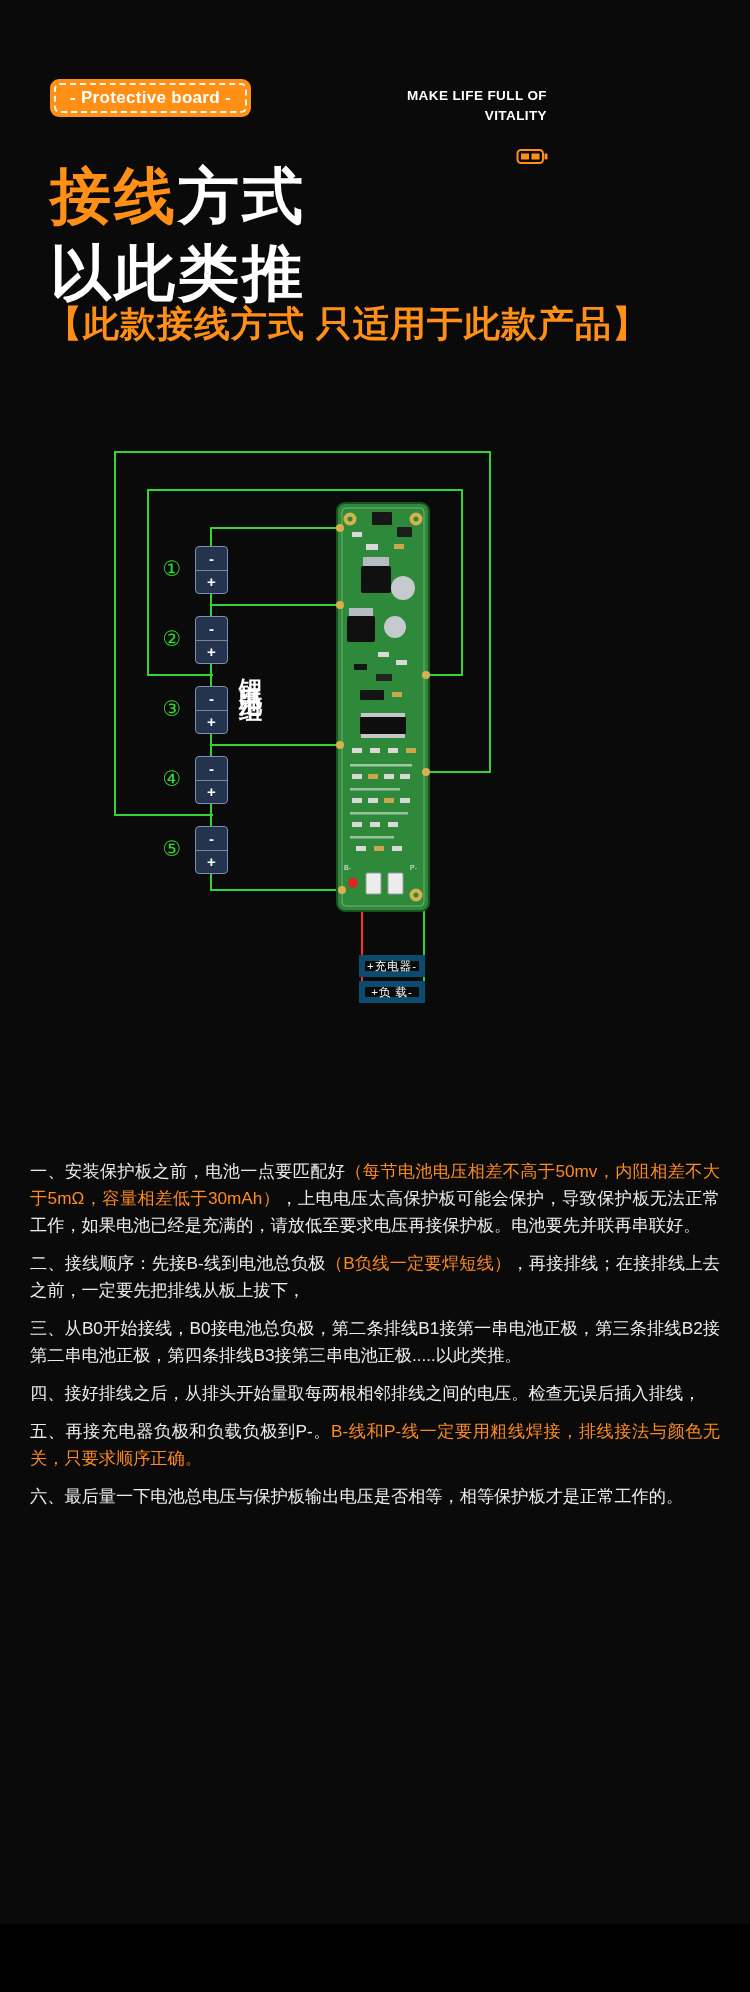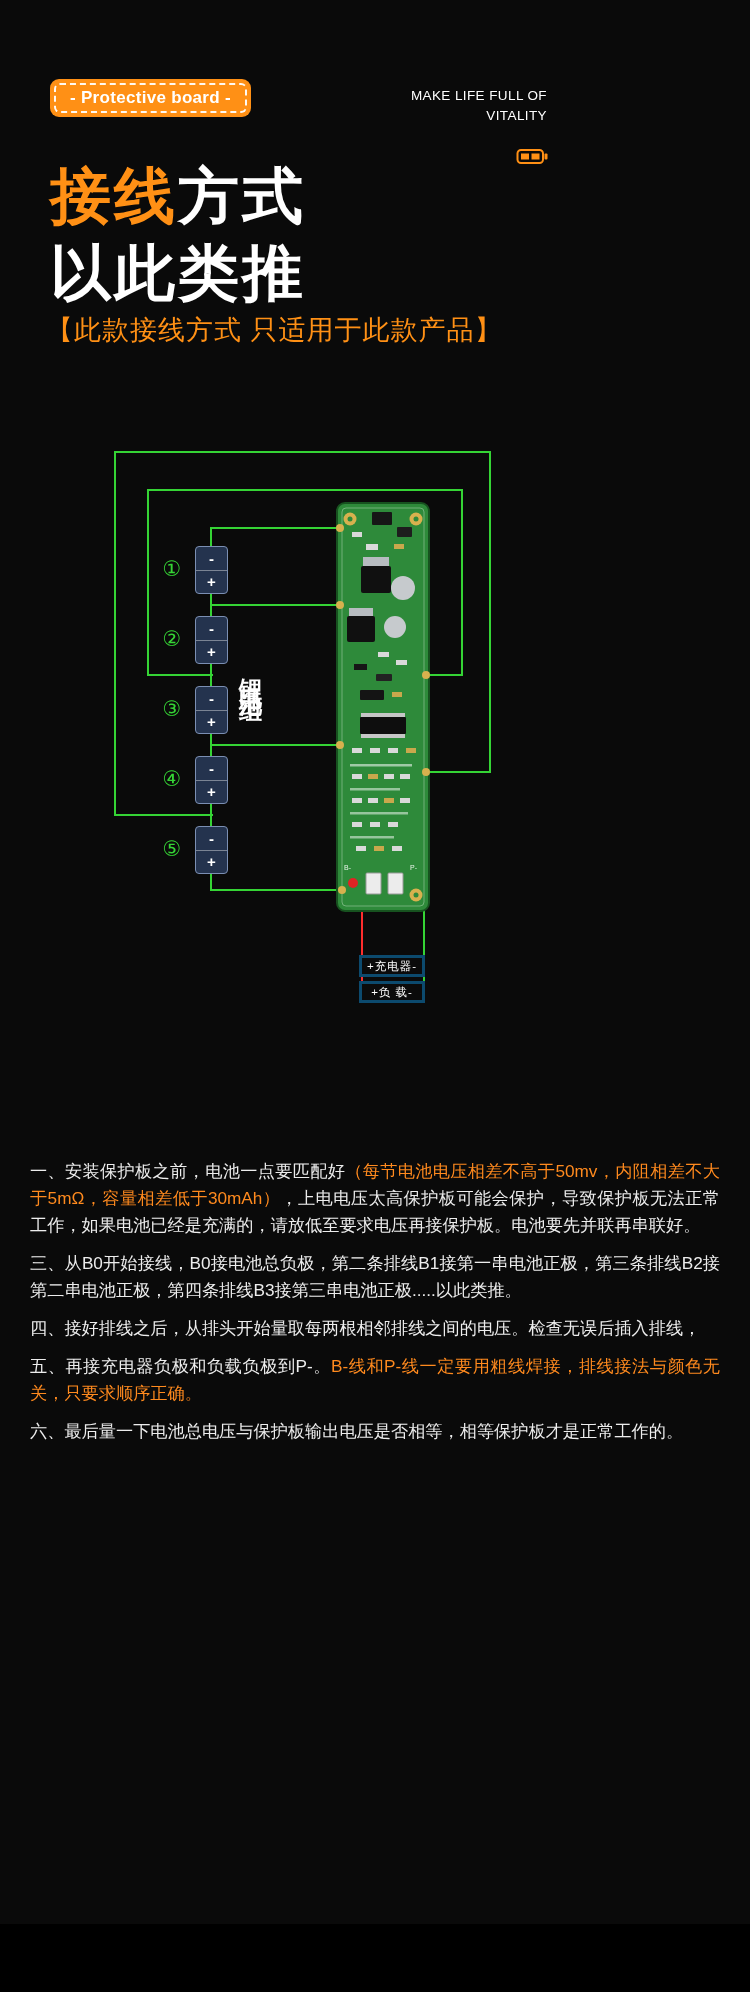--- a/index.html
+++ b/index.html
@@ -3,41 +3,41 @@
 <meta charset="utf-8">
 <style>
   *{margin:0;padding:0;box-sizing:border-box}
   html,body{background:#000}
   .page{position:relative;width:750px;height:1924px;margin:0 auto;background:var(--bg,#0a0a0a);
         overflow:hidden;font-family:"Liberation Sans","DejaVu Sans",sans-serif;color:#fff}
   
   .badge{position:absolute;left:50px;top:79px;background:var(--accent,#ff9015);border-radius:9px;padding:4px}
   .badge-inner{display:block;border:2px dashed rgba(255,255,255,.95);border-radius:6px;
                padding:3px 14px;font-size:17px;font-weight:700;color:#fff;letter-spacing:.3px}
-  .slogan{position:absolute;right:203px;top:86px;text-align:right;font-size:13.5px;font-weight:400;
+  .slogan{position:absolute;right:203px;top:86px;text-align:right;font-size:13.5px;font-weight:700;
           line-height:1.5;letter-spacing:.4px;color:#fff}
   .batt-icon{position:absolute;right:202px;top:148px}
   .title{position:absolute;left:50px;top:158px;font-size:61px;font-weight:900;letter-spacing:3px;line-height:1.26}
   .title .accent{color:var(--accent,#ff9015)}
-  .notice{position:absolute;left:46px;top:312px;font-size:27px;font-weight:400;
+  .notice{position:absolute;left:46px;top:300px;font-size:36px;font-weight:700;
           color:var(--accent,#ff9015);letter-spacing:1px}
   
   .wires{position:absolute;left:0;top:440px;z-index:1}
   .wire-green{stroke:var(--wire,#35d435);fill:none;stroke-width:2}
   .wire-red{stroke:var(--redwire,#ff2d2d);fill:none;stroke-width:2}
   .cell{position:absolute;left:195px;width:33px;height:48px;background:#24334e;border:1px solid #7b8fb3;
         border-radius:4px;display:flex;flex-direction:column;z-index:3}
   .cell span{flex:1;display:flex;align-items:center;justify-content:center;font-size:15px;font-weight:700;color:#fff}
   .cell span:first-child{border-bottom:1px solid rgba(255,255,255,.4)}
   .cell-num{position:absolute;left:158px;width:28px;text-align:center;font-size:21px;
             color:var(--wire,#35d435);z-index:3}
   .group-label{position:absolute;left:236px;top:660px;writing-mode:vertical-rl;letter-spacing:7px;
                font-size:23px;font-weight:700;color:#fff;z-index:3}
   .pcb{position:absolute;left:336px;top:502px;z-index:2}
-  .io-box{position:absolute;left:359px;width:66px;height:22px;border:3px solid #0c4a6e;background:#0b0b0b;
+  .io-box{position:absolute;left:359px;width:66px;height:22px;border:6px solid #0c4a6e;background:#0b0b0b;
           color:#fff;display:flex;align-items:center;justify-content:center;font-size:11.5px;
           letter-spacing:1px;z-index:3;white-space:nowrap}
   
   .instructions{position:absolute;left:30px;right:30px;top:1158px;font-size:17.2px;line-height:1.57;
                 color:#ededed;text-align:justify}
   .instructions p{margin:0 0 11px}
   .o{color:var(--highlight,#ff8a1e)}
 </style>
 </head>
 <body>
@@ -170,19 +170,20 @@
     <rect x="52" y="371" width="15" height="21" rx="1" fill="#ececec" stroke="#9a9a9a"></rect>
     <text x="8" y="368" font-size="7" fill="#eaf5ea">B-</text>
     <text x="74" y="368" font-size="7" fill="#eaf5ea">P-</text>
   </svg>
 
   <div class="io-box" style="top:955px">+充电器-</div>
   <div class="io-box" style="top:981px">+负 载-</div>
 
   <div class="instructions">
     <p><span>一、安装保护板之前，电池一点要匹配好</span><span class="o">（每节电池电压相差不高于50mv，内阻相差不大于5mΩ，容量相差低于30mAh）</span><span>，上电电压太高保护板可能会保护，导致保护板无法正常工作，如果电池已经是充满的，请放低至要求电压再接保护板。电池要先并联再串联好。</span></p>
+    <p><span>二、接线顺序：先接B-线到电池总负极</span><span class="o">（B负线一定要焊短线）</span><span>，再接排线；在接排线上去之前，一定要先把排线从板上拔下，</span></p>
     <p><span>三、从B0开始接线，B0接电池总负极，第二条排线B1接第一串电池正极，第三条排线B2接第二串电池正极，第四条排线B3接第三串电池正极.....以此类推。</span></p>
     <p><span>四、接好排线之后，从排头开始量取每两根相邻排线之间的电压。检查无误后插入排线，</span></p>
     <p><span>五、再接充电器负极和负载负极到P-。</span><span class="o">B-线和P-线一定要用粗线焊接，排线接法与颜色无关，只要求顺序正确。</span></p>
     <p><span>六、最后量一下电池总电压与保护板输出电压是否相等，相等保护板才是正常工作的。</span></p>
   </div>
 
 </div>
 
 </body></html>

